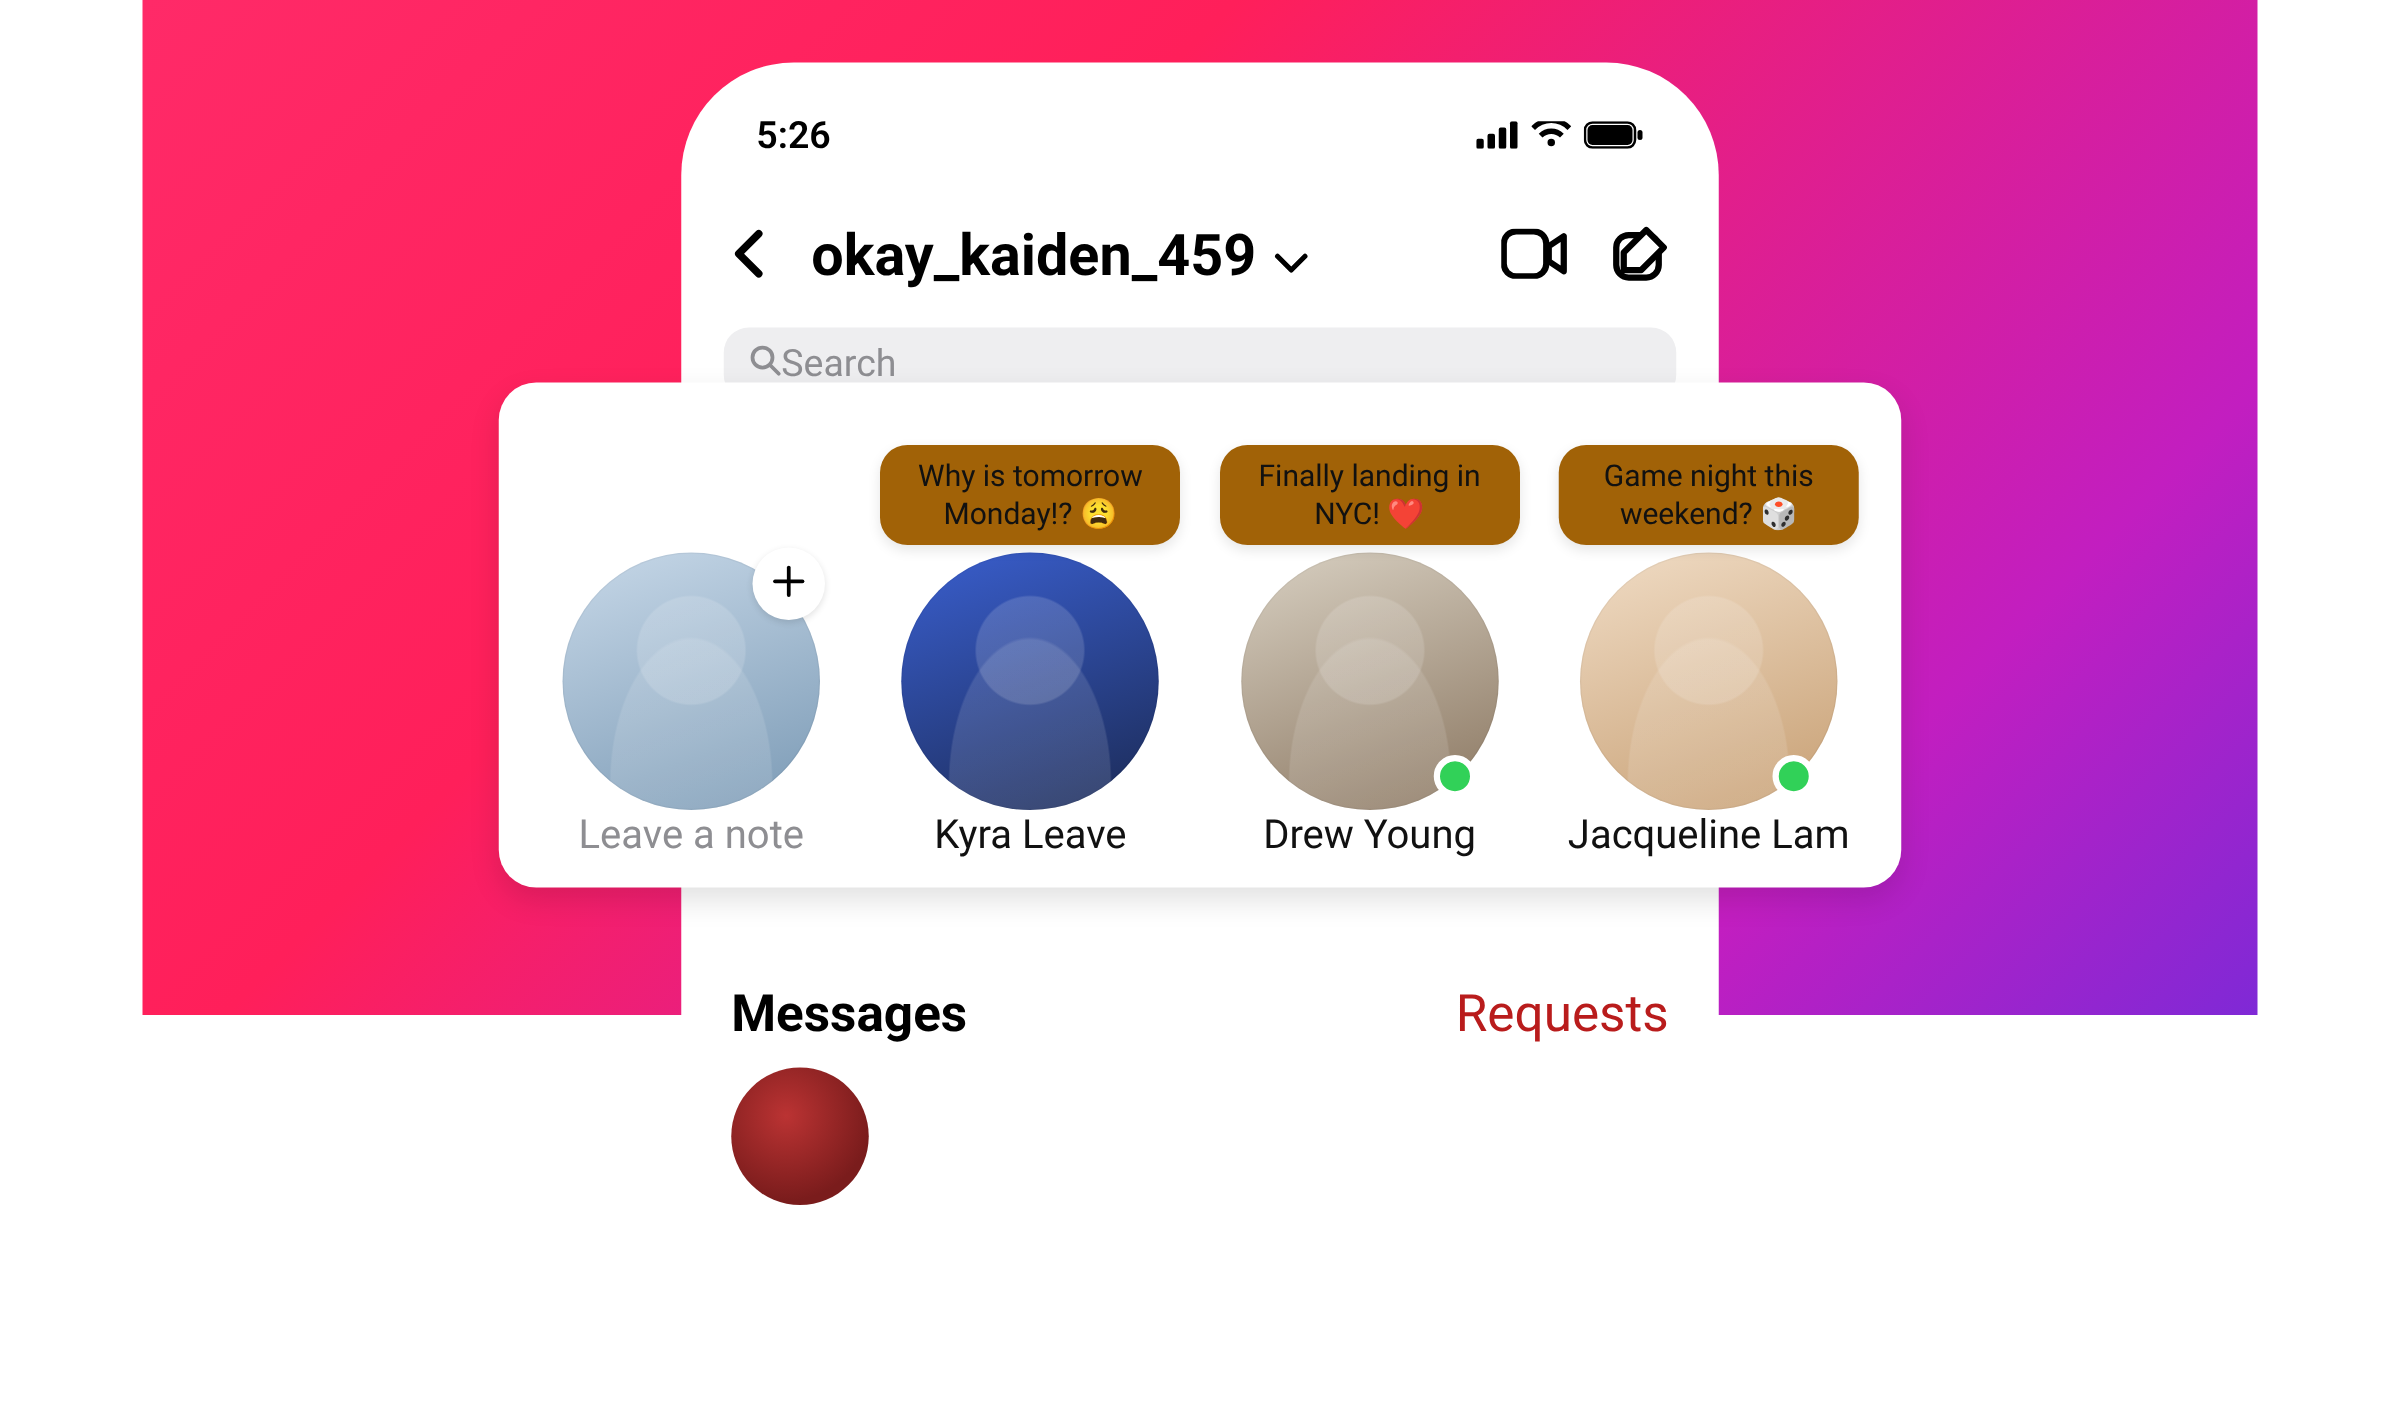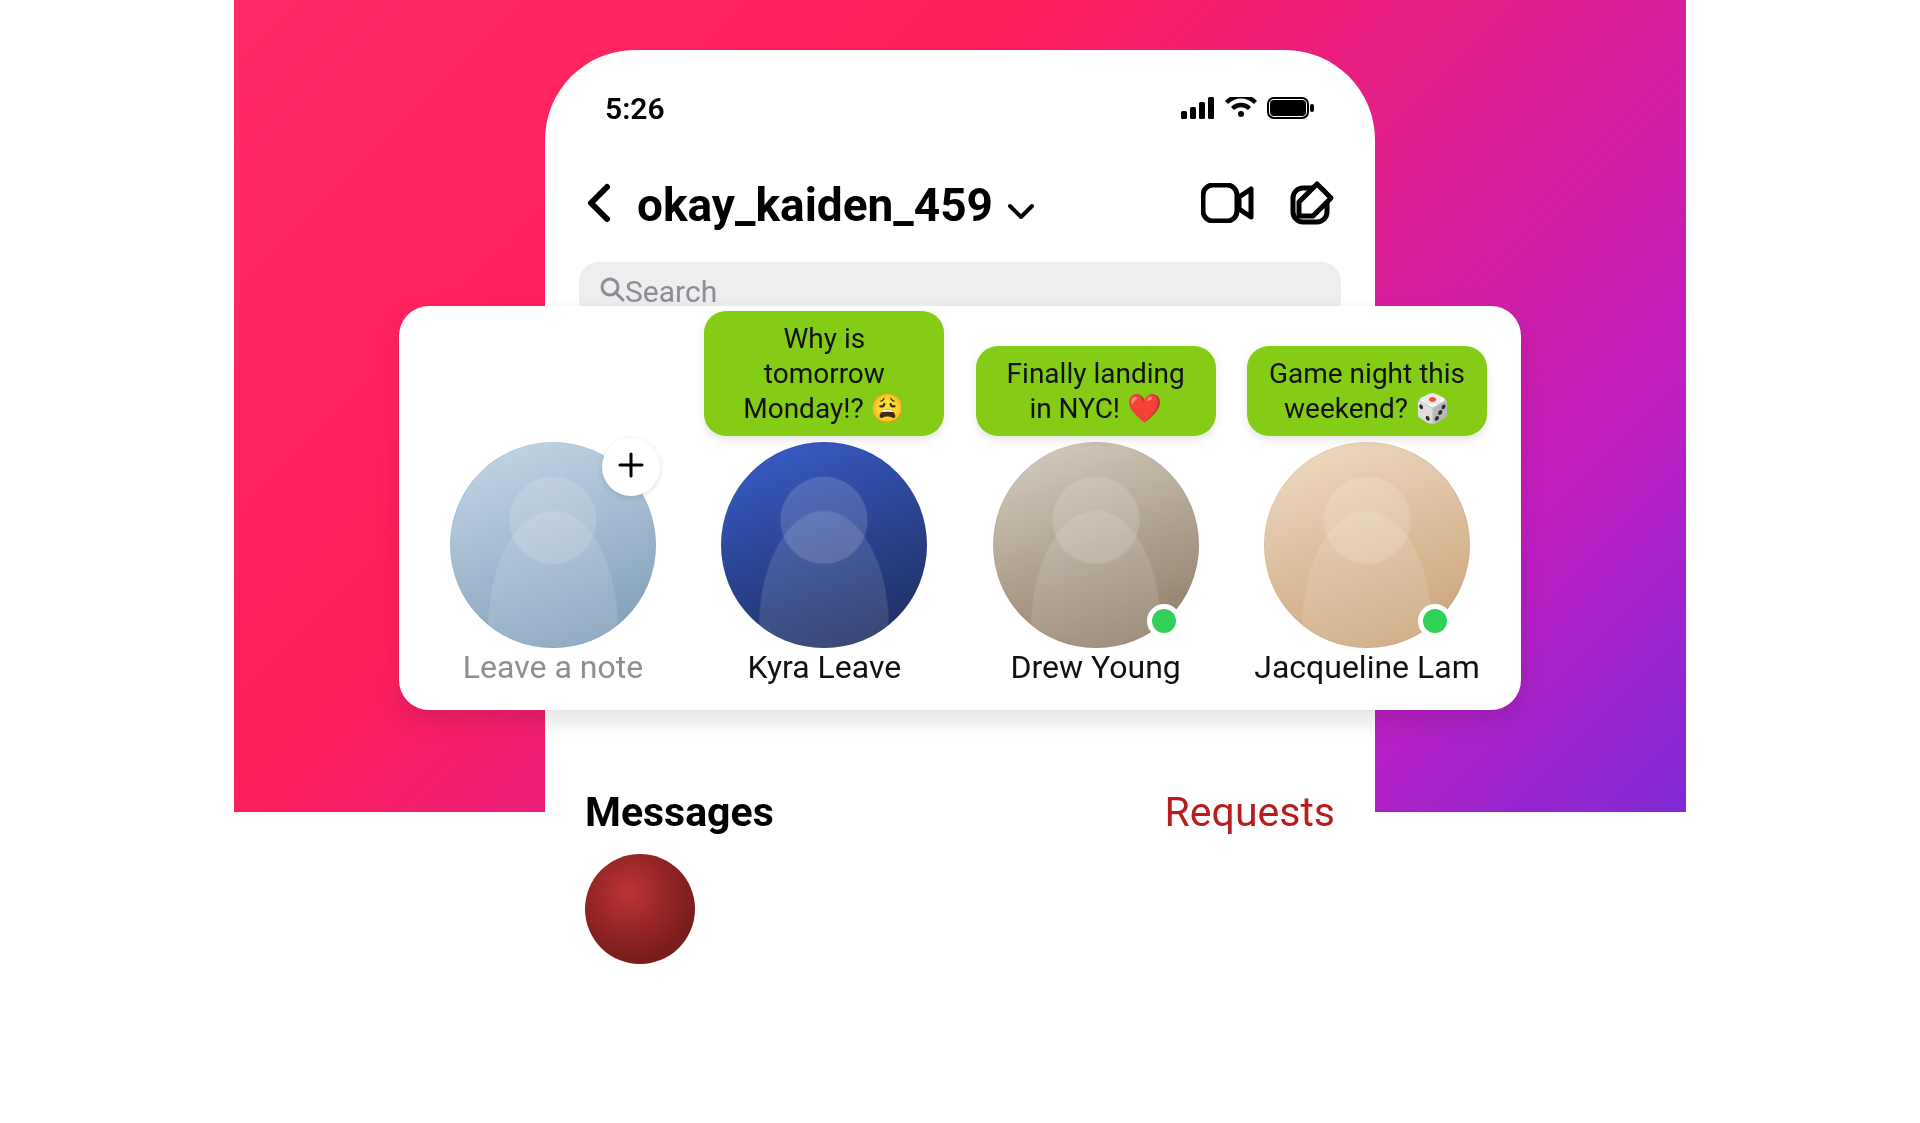--- a/index.html
+++ b/index.html
@@ -3,21 +3,21 @@
 <meta charset="utf-8">
 <style>
   * { box-sizing: border-box; margin: 0; padding: 0; }
   body {
     width: 1920px; height: 1123px;
     font-family: -apple-system, BlinkMacSystemFont, "Segoe UI", Roboto, Helvetica, Arial, sans-serif;
     overflow: hidden;
     display: flex; align-items: flex-start; justify-content: center;
   }
   .stage {
-    width: 1452px; height: 812px;
+    width: 1692px; height: 812px;
     background: linear-gradient(135deg, #ff2a68 0%, #ff1f5a 35%, #c21ec0 80%, #7f29d6 100%);
     position: relative;
     display: flex; justify-content: center;
   }
   .phone {
     position: absolute;
     top: 50px;
     width: 830px;
     height: 900px;
     background: #fff;
@@ -25,21 +25,21 @@
     padding: 36px 30px 0 30px;
   }
   .status-bar {
     display: flex; justify-content: space-between; align-items: center;
     padding: 0 30px; height: 44px;
     font-size: 30px; font-weight: 600; color:#000;
   }
   .status-icons { display:flex; gap:10px; align-items:center; }
   .status-icons svg { display:block; }
   .header-row {
-    display:flex; align-items:center; gap:24px;
+    display:flex; align-items:center; gap:36px;
     padding: 48px 10px 24px 10px;
   }
   .username {
     font-size: 46px; font-weight: 700; color:#000;
     display:flex; align-items:center; gap:14px; flex:1;
   }
   .header-actions { display:flex; gap:34px; align-items:center; }
   .search-bar {
     margin: 6px 4px 0 4px;
     background:#eeeef0; border-radius:20px; height:58px;
@@ -51,22 +51,22 @@
     top: 306px; left:50%; transform:translateX(-50%);
     width: 1122px; height: 404px;
     background:#fff; border-radius:30px;
     box-shadow: 0 10px 24px rgba(0,0,0,0.12);
     display:flex; align-items:flex-end; justify-content:space-between;
     padding: 20px 34px 24px 34px;
   }
   .note-col { width: 240px; display:flex; flex-direction:column; align-items:center; position:relative; }
   .note-col.self .avatar-wrap { margin-top: 40px; }
   .bubble {
-    background:#84cc16; border-radius:22px; padding:10px 18px;
-    font-size:28px; color:#111; text-align:center;
+    background:#a16207; border-radius:22px; padding:10px 18px;
+    font-size:24px; color:#111; text-align:center;
     box-shadow: 0 4px 10px rgba(0,0,0,0.10);
     position:relative; z-index:3; line-height:1.25;
     max-width: 280px; white-space:normal;
   }
   .bubble-tail {
     position:absolute; left:50%; transform:translateX(40px);
     width:28px; height:28px; z-index:2;
   }
   .bubble-tail::before {
     content:""; position:absolute; top:0; left:0; width:18px; height:18px;

